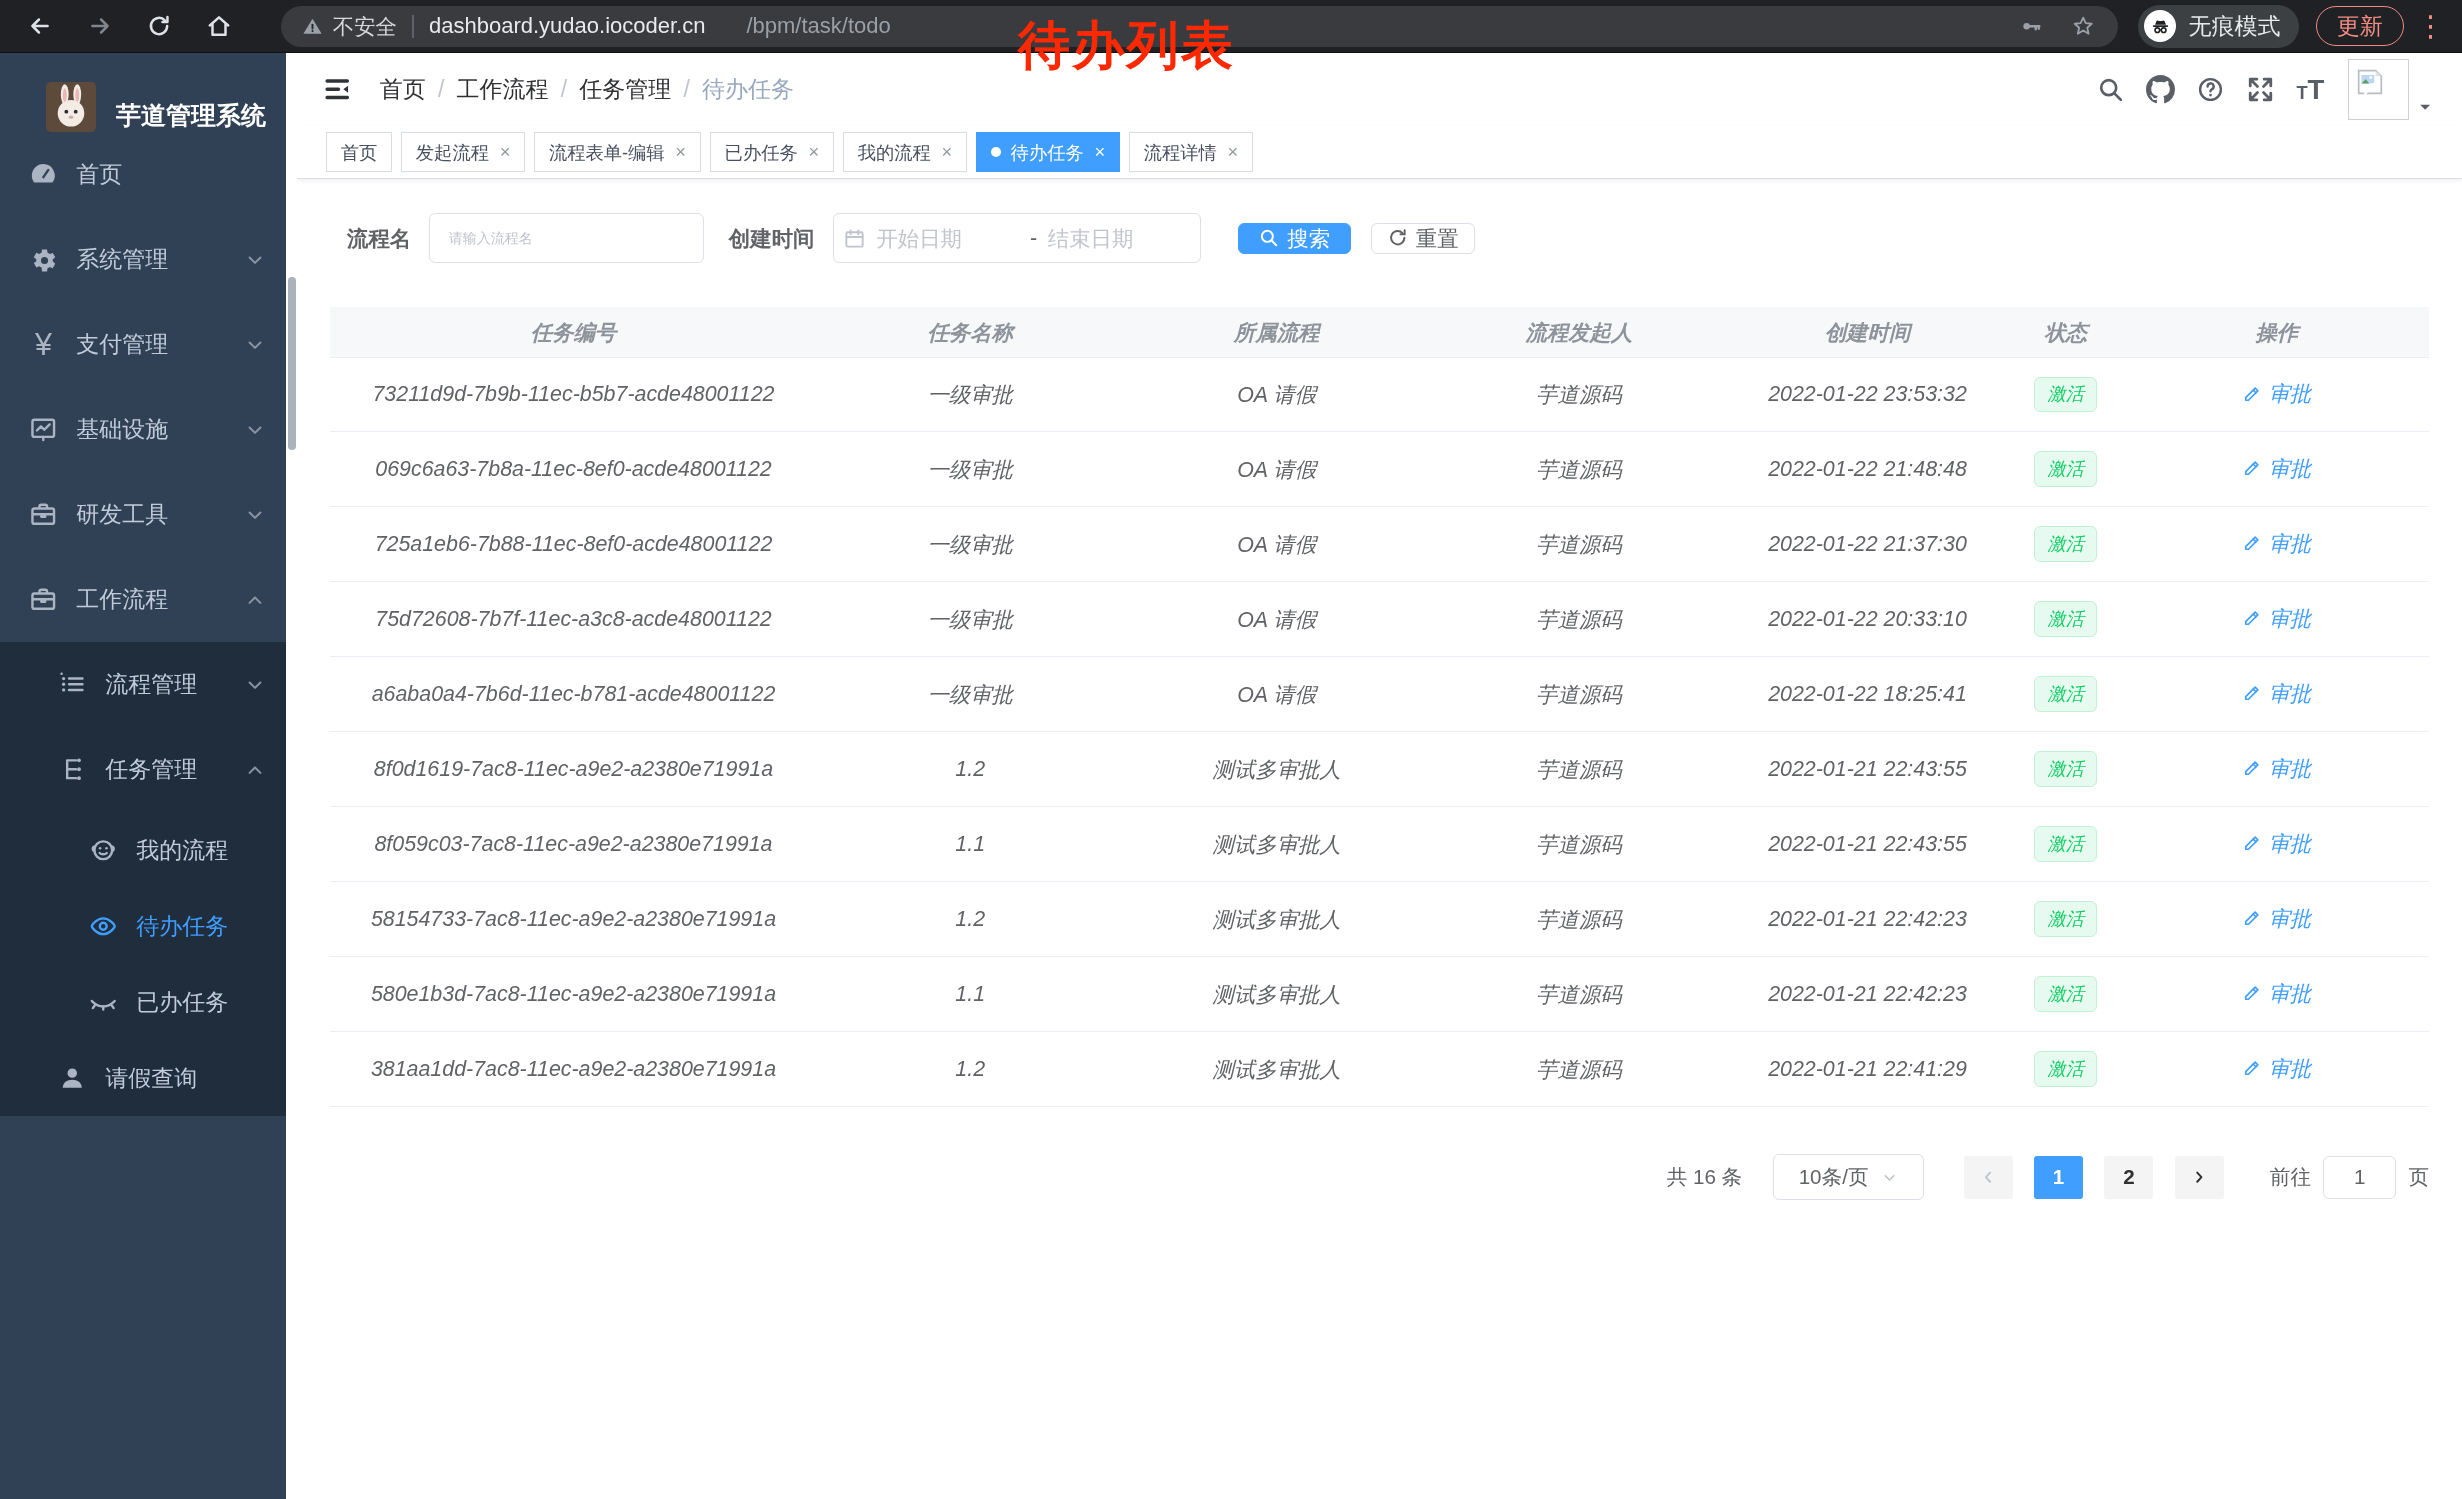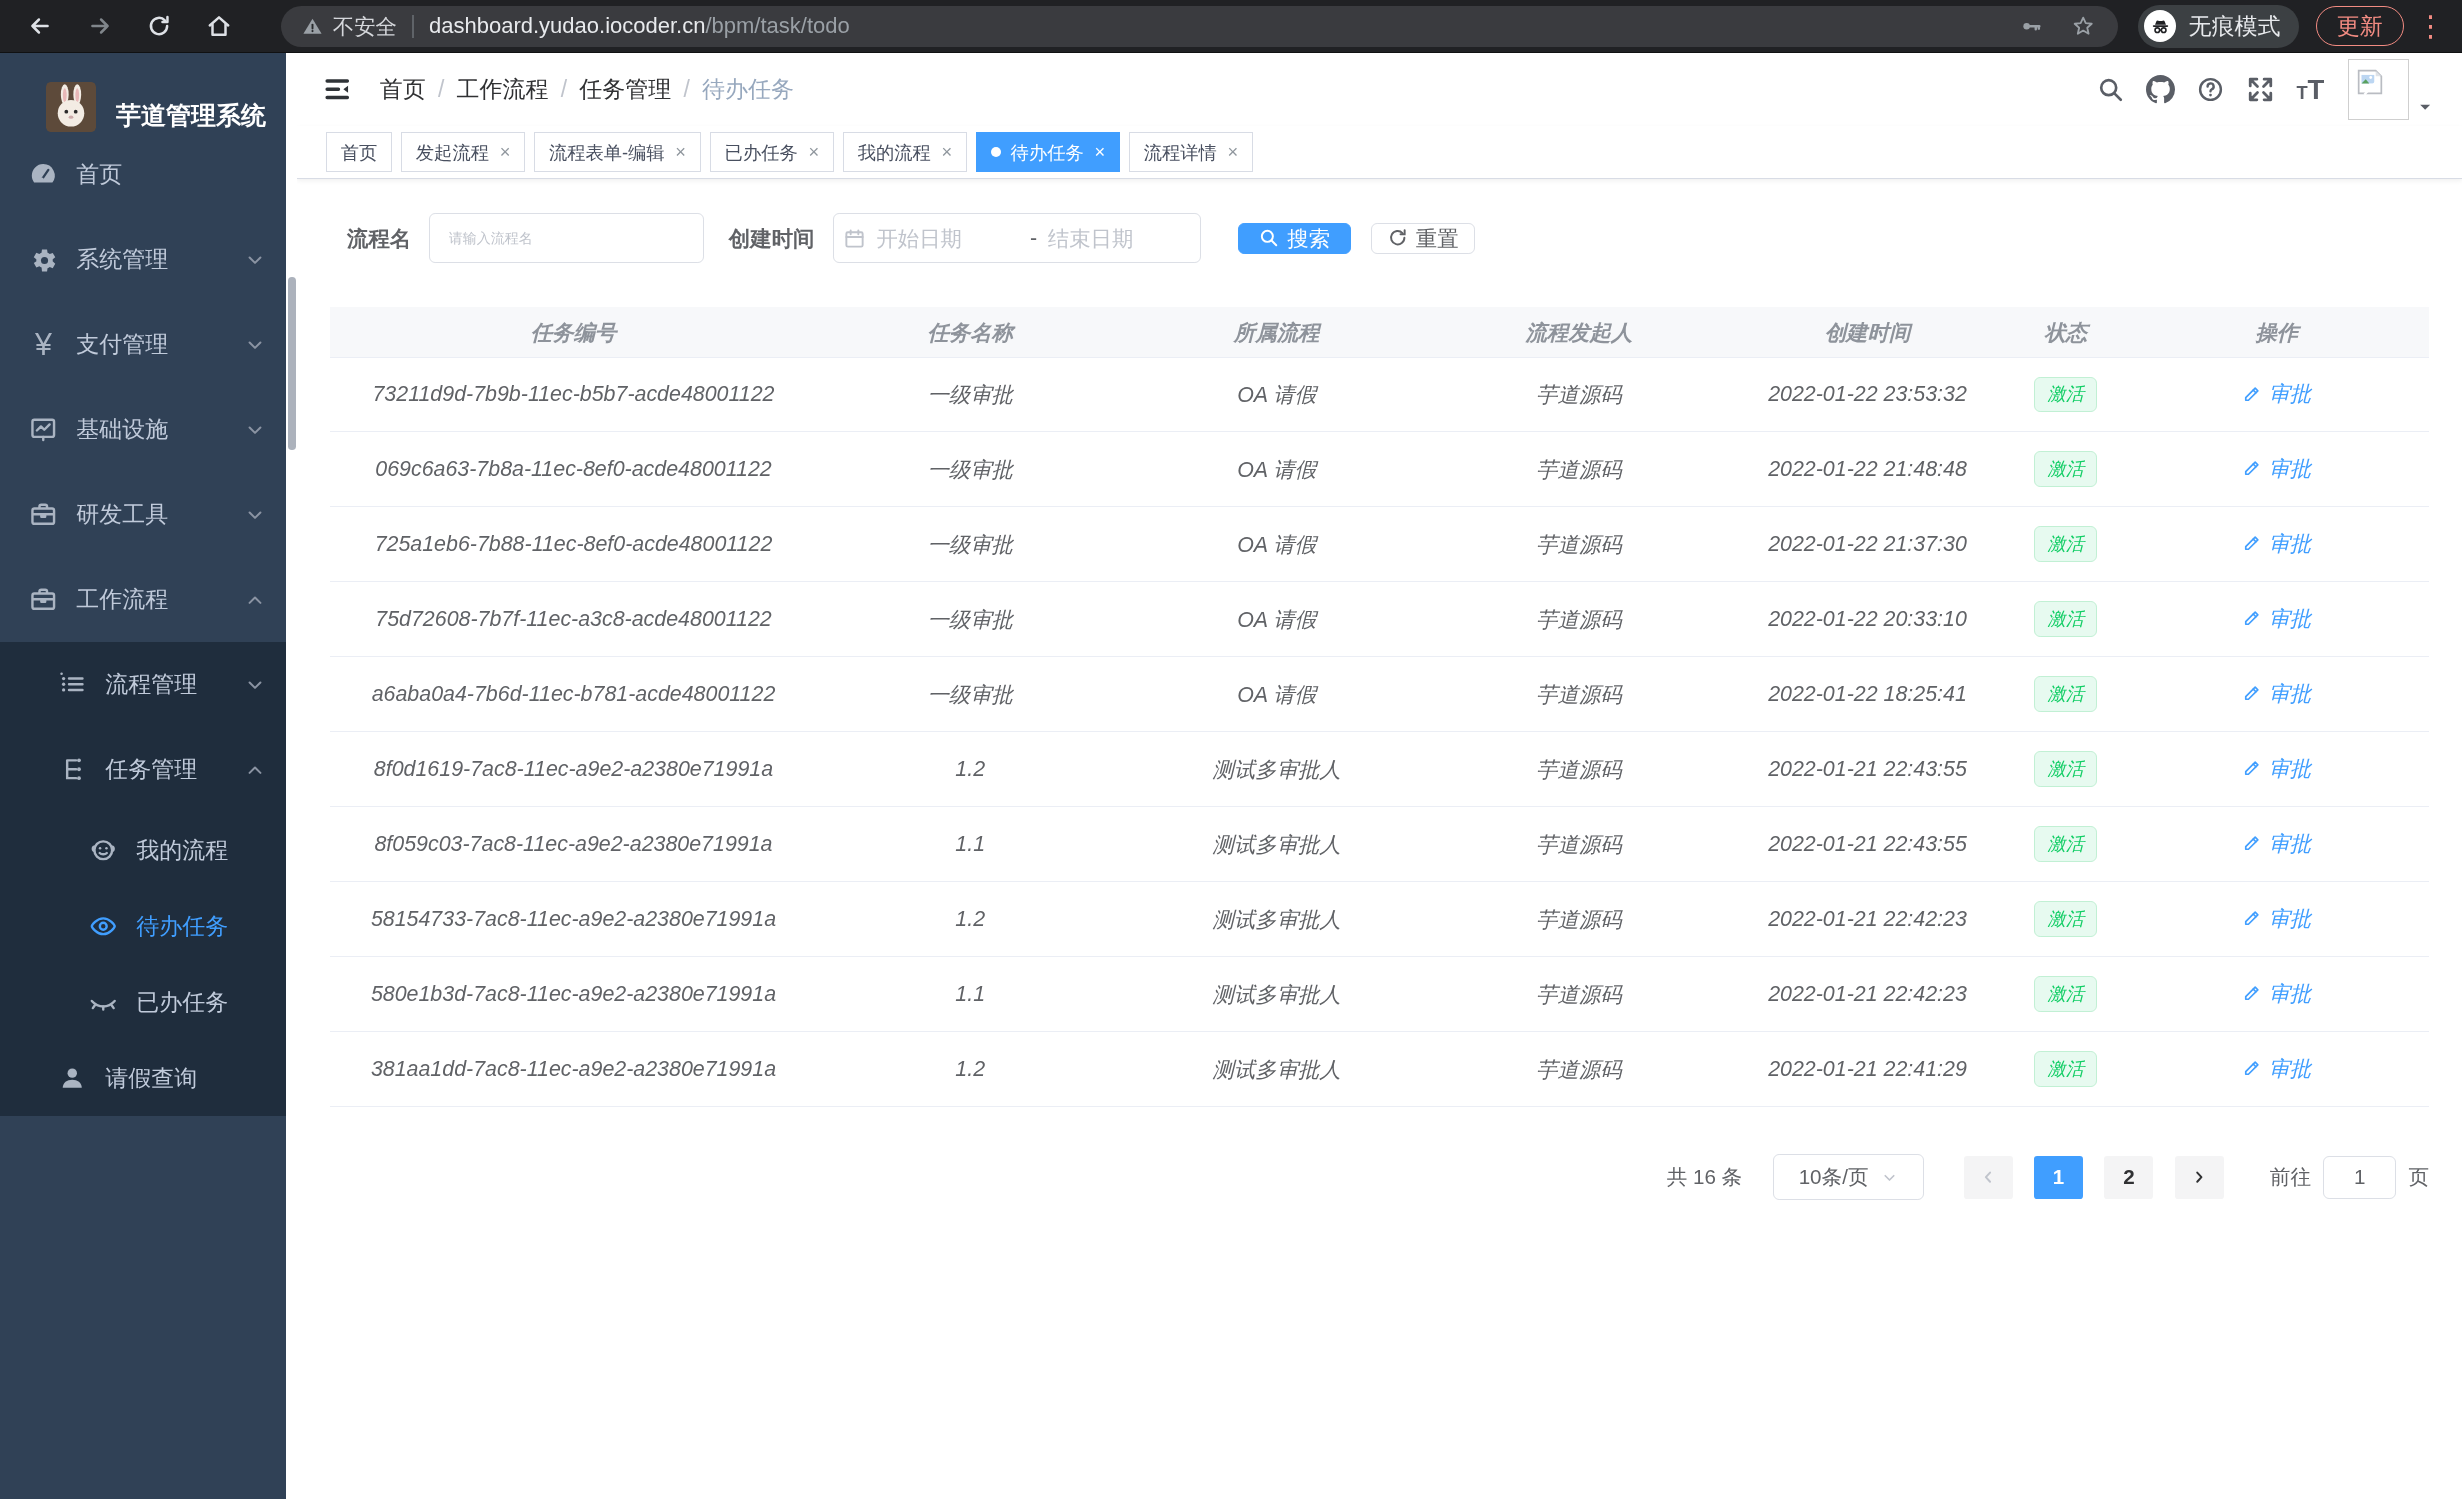--- a/index.html
+++ b/index.html
@@ -10,21 +10,21 @@
   
   .browser{position:absolute;top:0;left:0;width:100%;height:53px;background:#202124;display:flex;align-items:center;border-bottom:1.5px solid #101112;z-index:5;}
   .bicon{width:38px;height:38px;margin-left:21.4px;display:flex;align-items:center;justify-content:center;color:#dee1e6;flex:none;}
   .bicon svg{width:26px;height:26px;}
   .bicon.dim{color:#80868b;}
   .omnibox{flex:1;height:41px;background:#3a3b3f;border-radius:20.6px;margin-left:43px;display:flex;align-items:center;padding:0 20px;min-width:0;}
   .omnibox .warn{width:23px;height:23px;color:#9aa0a6;flex:none;}
   .sec-label{color:#d5d7db;font-size:21.4px;margin-left:9.2px;flex:none;}
   .omni-div{width:1.5px;height:23px;background:#5f6368;margin:0 15.3px;flex:none;}
   .url-host{color:#e8eaed;font-size:22px;white-space:nowrap;}
-  .url-path{color:#9aa0a6;font-size:22px;white-space:nowrap;}
+  .url-path{color:#9aa0a6;font-size:22px;white-space:nowrap;margin-left:41px;}
   .omni-spacer{flex:1;}
   .omni-ic{width:30.5px;height:30.5px;color:#9aa0a6;margin-left:21.4px;flex:none;display:flex;align-items:center;justify-content:center;}
   .omni-ic svg{width:24.4px;height:24.4px;}
   .incog{height:43px;background:#3c4043;border-radius:21.4px;display:flex;align-items:center;margin-left:20px;padding:0 18.3px 0 6.1px;flex:none;}
   .incog .badge-circle{width:32px;height:32px;border-radius:50%;background:#fff;display:flex;align-items:center;justify-content:center;margin-right:12.2px;}
   .incog .badge-circle svg{width:23px;height:23px;}
   .incog-label{color:#e8eaed;font-size:23px;}
   .update-btn{height:40px;border:1.5px solid #f28b82;border-radius:21.4px;color:#f28b82;font-size:23px;display:flex;align-items:center;padding:0 20px;margin-left:17px;flex:none;}
   .menu-dots{color:#f28b82;font-size:29px;margin:0 17px 0 12.2px;flex:none;line-height:1;}
 
@@ -189,20 +189,21 @@
             <circle cx="15.3" cy="15.8" r="2.4" fill="none" stroke="#202124" stroke-width="1.7"></circle>
             <path d="M11 15.8h2" stroke="#202124" stroke-width="1.7"></path>
           </svg>
       </span>
       <span class="incog-label">无痕模式</span>
     </div>
     <div class="update-btn">更新</div>
     <div class="menu-dots">⋮</div>
   </div>
 
+  <div class="annotation">待办列表</div>
 
   <div class="app">
 
     <aside class="sidebar">
       <div class="side-logo">
         <span class="logo-img">
           <svg viewBox="0 0 64 64">
               <rect width="64" height="64" rx="6" fill="#5d4a3a"></rect>
               <ellipse cx="24" cy="16" rx="5" ry="13" fill="#f3ece4"></ellipse>
               <ellipse cx="40" cy="16" rx="5" ry="13" fill="#f3ece4"></ellipse>

